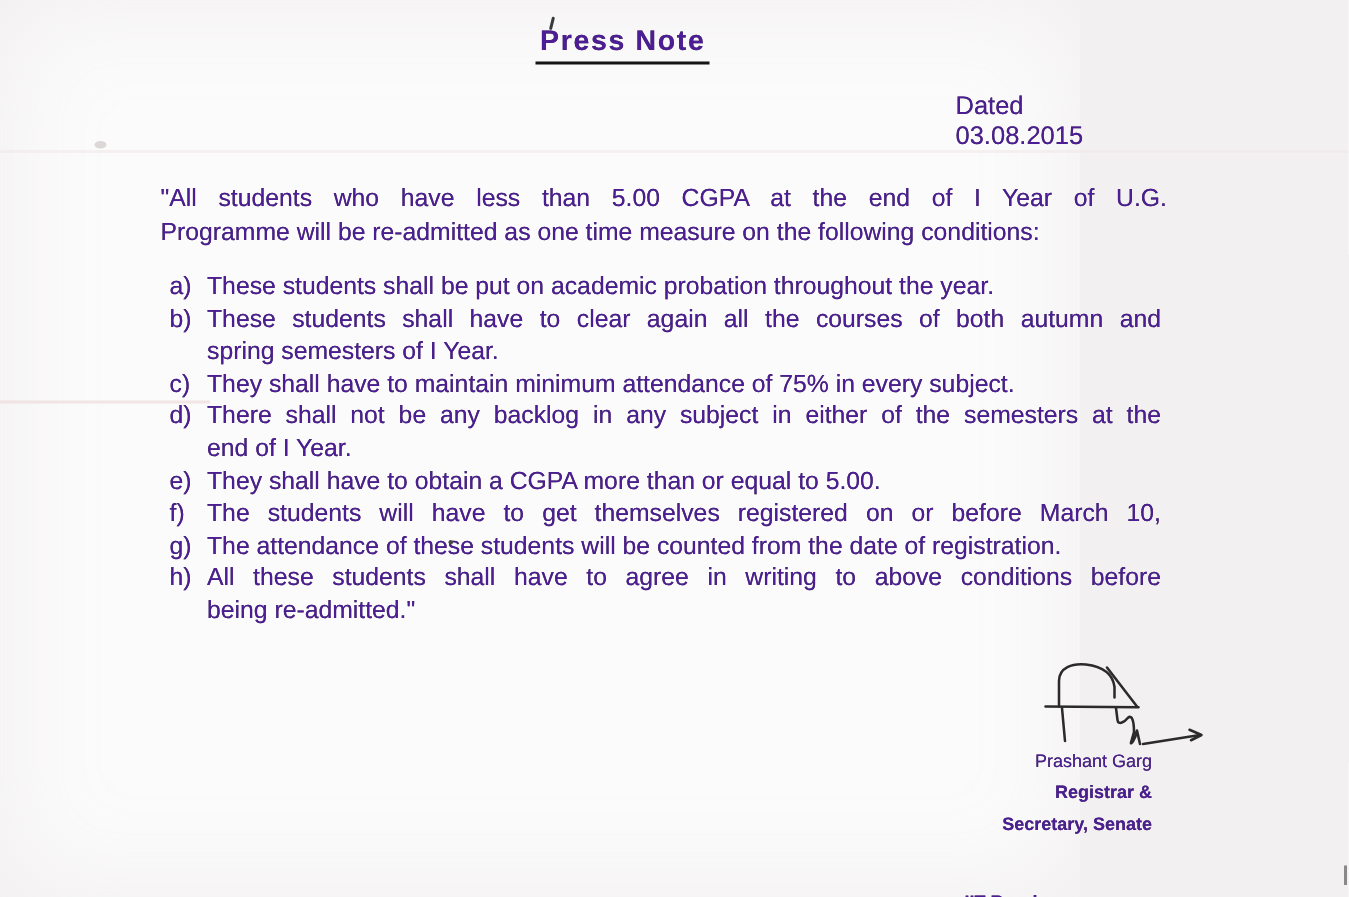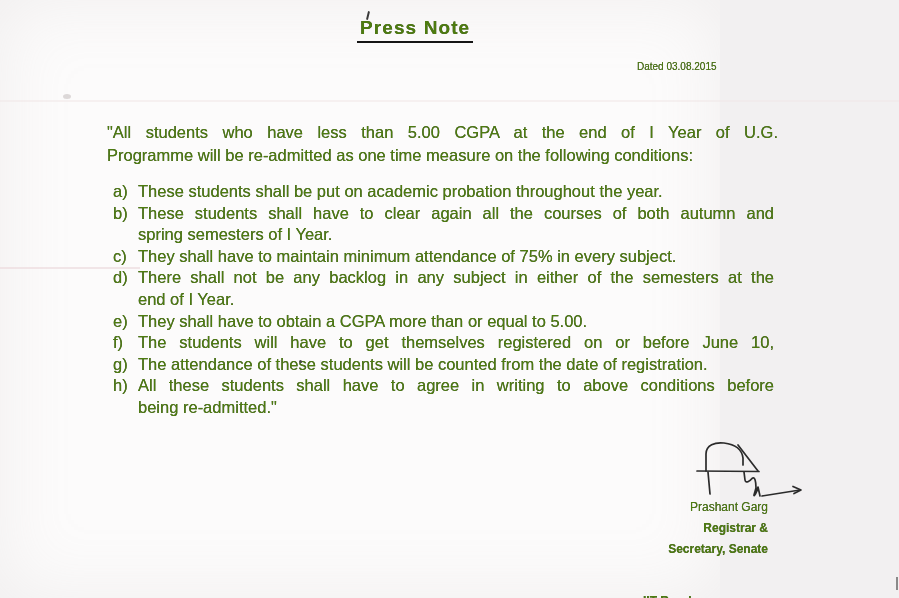--- a/index.html
+++ b/index.html
@@ -4,39 +4,39 @@
 <style>
   html,body{margin:0;padding:0;}
   body{
     width:899px;height:598px;overflow:hidden;
     font-family:"Liberation Sans",sans-serif;
     background:#f2f0f1;
   }
   .page{
     position:relative;width:720px;height:598px;
     background:#fcfbfb;
-    color:#4d7c0f;
+    color:#4c1d95;
     box-shadow:inset 0 0 70px rgba(190,182,184,0.18);
     text-shadow:0 0 0.35px rgba(20,20,20,0.75);
   }
   
   .title{
     position:absolute;left:357px;top:17px;
     font-size:19px;font-weight:700;letter-spacing:1.1px;
     border-bottom:2.5px solid #151515;
     padding:0 3px 2px 3px;
   }
   .title-tick{
     position:absolute;left:367px;top:11px;width:2px;height:9px;
     background:#3a3a3a;transform:rotate(14deg);border-radius:1px;
   }
   
   .date{
     position:absolute;left:637px;top:61px;
-    font-size:10px;
+    font-size:17px;
   }
   
   .intro{
     position:absolute;left:107px;top:121px;width:671px;
     font-size:16.5px;line-height:22.5px;
   }
   
   .conds{
     position:absolute;left:107px;top:181px;width:667px;
     font-size:16.5px;line-height:21.6px;
@@ -112,21 +112,21 @@
     <div class="cond">
       <div class="lbl">e)</div>
       <div class="txt">
         <div class="ln">They shall have to obtain a CGPA more than or equal to 5.00.</div>
       </div>
     </div>
 
     <div class="cond">
       <div class="lbl">f)</div>
       <div class="txt">
-        <div class="ln just">The students will have to get themselves registered on or before June 10,</div>
+        <div class="ln just">The students will have to get themselves registered on or before March 10,</div>
       </div>
     </div>
 
     <div class="cond">
       <div class="lbl">g)</div>
       <div class="txt">
         <div class="ln">The attendance of these students will be counted from the date of registration.</div>
       </div>
     </div>
 

